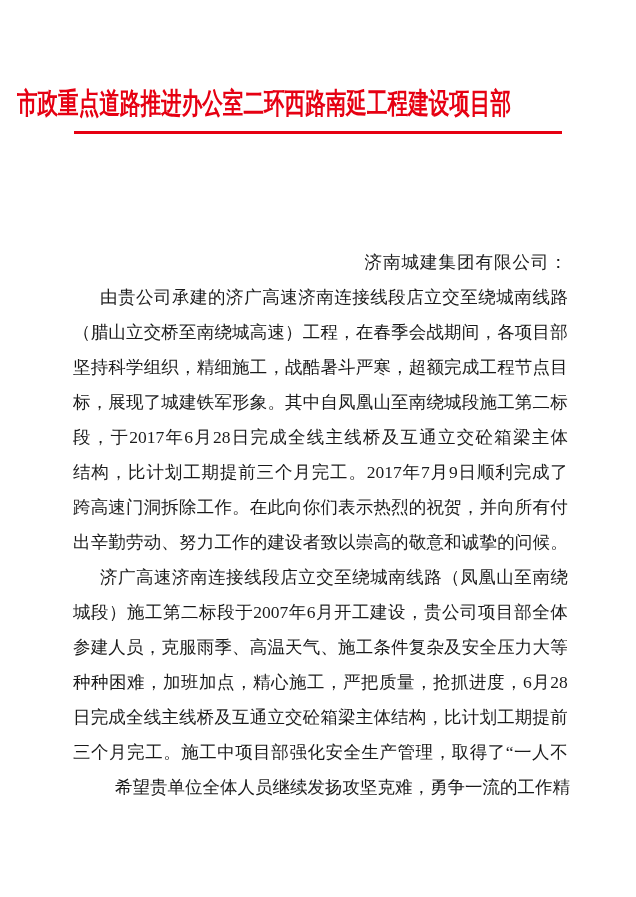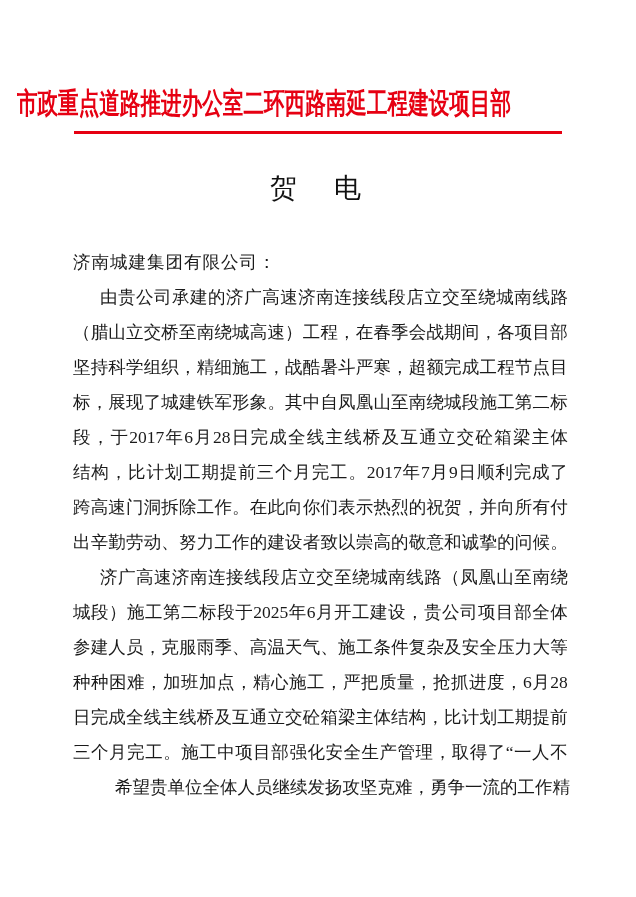--- a/index.html
+++ b/index.html
@@ -75,34 +75,34 @@
     display: flex;
     justify-content: space-between;
     align-items: baseline;
   }
   .line.just span {
     display: inline-block;
     line-height: 35px;
   }
   .line.plain {
     letter-spacing: 1px;
+    text-align: right;
   }
 </style>
 </head>
 <body>
 
 <div class="page">
 
   <div class="letterhead">
     <div class="letterhead-title" style="color: rgb(230, 0, 18);">市政重点道路推进办公室二环西路南延工程建设项目部</div>
   </div>
 
   <div class="letterhead-rule" style="background: rgb(230, 0, 18);"></div>
 
-  <div class="doc-title">贺　电</div>
 
   <div class="body-text" id="body-text">
       <div class="line plain">济南城建集团有限公司：</div>
       <div class="line just" style="padding-left: 27px;">
         <span>由</span>
         <span>贵</span>
         <span>公</span>
         <span>司</span>
         <span>承</span>
         <span>建</span>
@@ -366,21 +366,21 @@
         <span>城</span>
         <span>段</span>
         <span>）</span>
         <span>施</span>
         <span>工</span>
         <span>第</span>
         <span>二</span>
         <span>标</span>
         <span>段</span>
         <span>于</span>
-        <span>2025</span>
+        <span>2007</span>
         <span>年</span>
         <span>6</span>
         <span>月</span>
         <span>开</span>
         <span>工</span>
         <span>建</span>
         <span>设</span>
         <span>，</span>
         <span>贵</span>
         <span>公</span>

